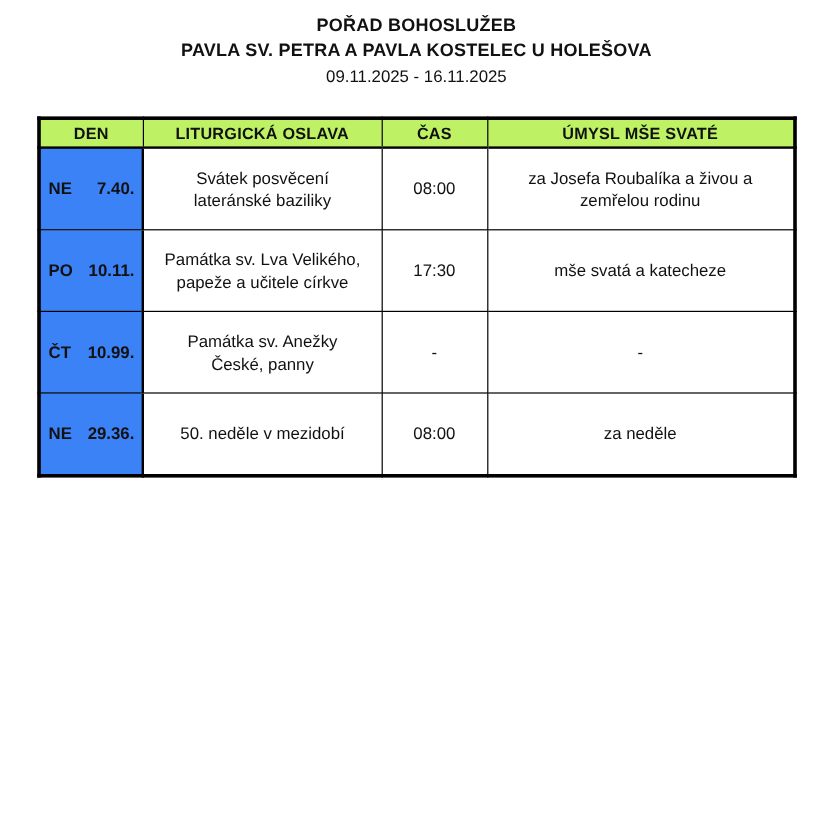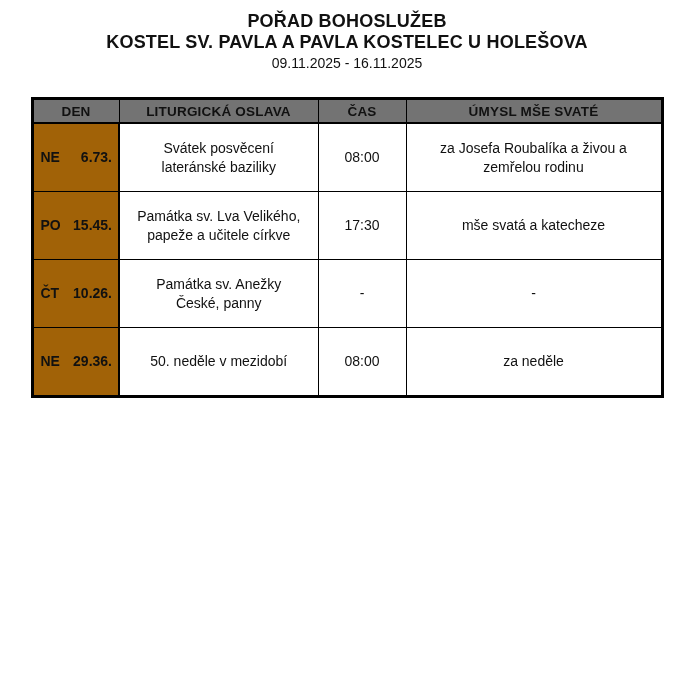--- a/index.html
+++ b/index.html
@@ -18,59 +18,59 @@
     overflow: hidden;
     position: relative;
   }
   .doc-header {
     text-align: center;
     padding-top: 11px;
   }
   .doc-title,
   .doc-subtitle {
     font-weight: bold;
-    font-size: 18px;
+    font-size: 15px;
     line-height: 21px;
     letter-spacing: 0.2px;
   }
   .doc-daterange {
     font-size: 14px;
     line-height: 21px;
     font-weight: normal;
   }
   table.schedule {
     margin: 23px auto 0 auto;
     width: 630px;
     border-collapse: collapse;
     table-layout: fixed;
     border: 3px solid #000000;
   }
   table.schedule th {
-    background: #737373;
+    background: #bef264;
     border: 1px solid #000000;
     border-bottom: 2px solid #000000;
     font-size: 13.5px;
     font-weight: bold;
     height: 22px;
     padding: 0;
     text-align: center;
     letter-spacing: 0.2px;
   }
   table.schedule td {
     border: 1px solid #000000;
     font-size: 14px;
     text-align: center;
     vertical-align: middle;
     height: 67px;
     padding: 0 10px;
     line-height: 19px;
     white-space: pre-line;
   }
   table.schedule td.day-cell {
-    background: #a16207;
+    background: #3b82f6;
     font-weight: bold;
     padding: 0;
     border-right: 2px solid #000000;
   }
   .day-wrap {
     display: flex;
     justify-content: space-between;
     align-items: center;
     padding: 0 6px 0 7px;
     height: 100%;
@@ -81,21 +81,21 @@
   col.c-intention { width: 256px; }
   td.intention-cell { padding: 0 20px; }
 </style>
 </head>
 <body>
 
 <div class="page">
 
   <div class="doc-header">
     <div class="doc-title">POŘAD BOHOSLUŽEB</div>
-    <div class="doc-subtitle">KOSTEL SV. PAVLA A PAVLA KOSTELEC U HOLEŠOVA</div>
+    <div class="doc-subtitle">PAVLA SV. PETRA A PAVLA KOSTELEC U HOLEŠOVA</div>
     <div class="doc-daterange">09.11.2025 - 16.11.2025</div>
   </div>
 
   <table class="schedule">
     <colgroup>
       <col class="c-day">
       <col class="c-celebration">
       <col class="c-time">
       <col class="c-intention">
     </colgroup>
@@ -105,46 +105,46 @@
         <th>LITURGICKÁ OSLAVA</th>
         <th>ČAS</th>
         <th>ÚMYSL MŠE SVATÉ</th>
       </tr>
     </thead>
     <tbody>
       <tr>
         <td class="day-cell">
           <div class="day-wrap">
             <span>NE</span>
-            <span>6.73.</span>
+            <span>7.40.</span>
           </div>
         </td>
         <td>Svátek posvěcení
 lateránské baziliky</td>
         <td>08:00</td>
         <td class="intention-cell">za Josefa Roubalíka a živou a
 zemřelou rodinu</td>
       </tr>
       <tr>
         <td class="day-cell">
           <div class="day-wrap">
             <span>PO</span>
-            <span>15.45.</span>
+            <span>10.11.</span>
           </div>
         </td>
         <td>Památka sv. Lva Velikého,
 papeže a učitele církve</td>
         <td>17:30</td>
         <td class="intention-cell">mše svatá a katecheze</td>
       </tr>
       <tr>
         <td class="day-cell">
           <div class="day-wrap">
             <span>ČT</span>
-            <span>10.26.</span>
+            <span>10.99.</span>
           </div>
         </td>
         <td>Památka sv. Anežky
 České, panny</td>
         <td>-</td>
         <td class="intention-cell">-</td>
       </tr>
       <tr>
         <td class="day-cell">
           <div class="day-wrap">

